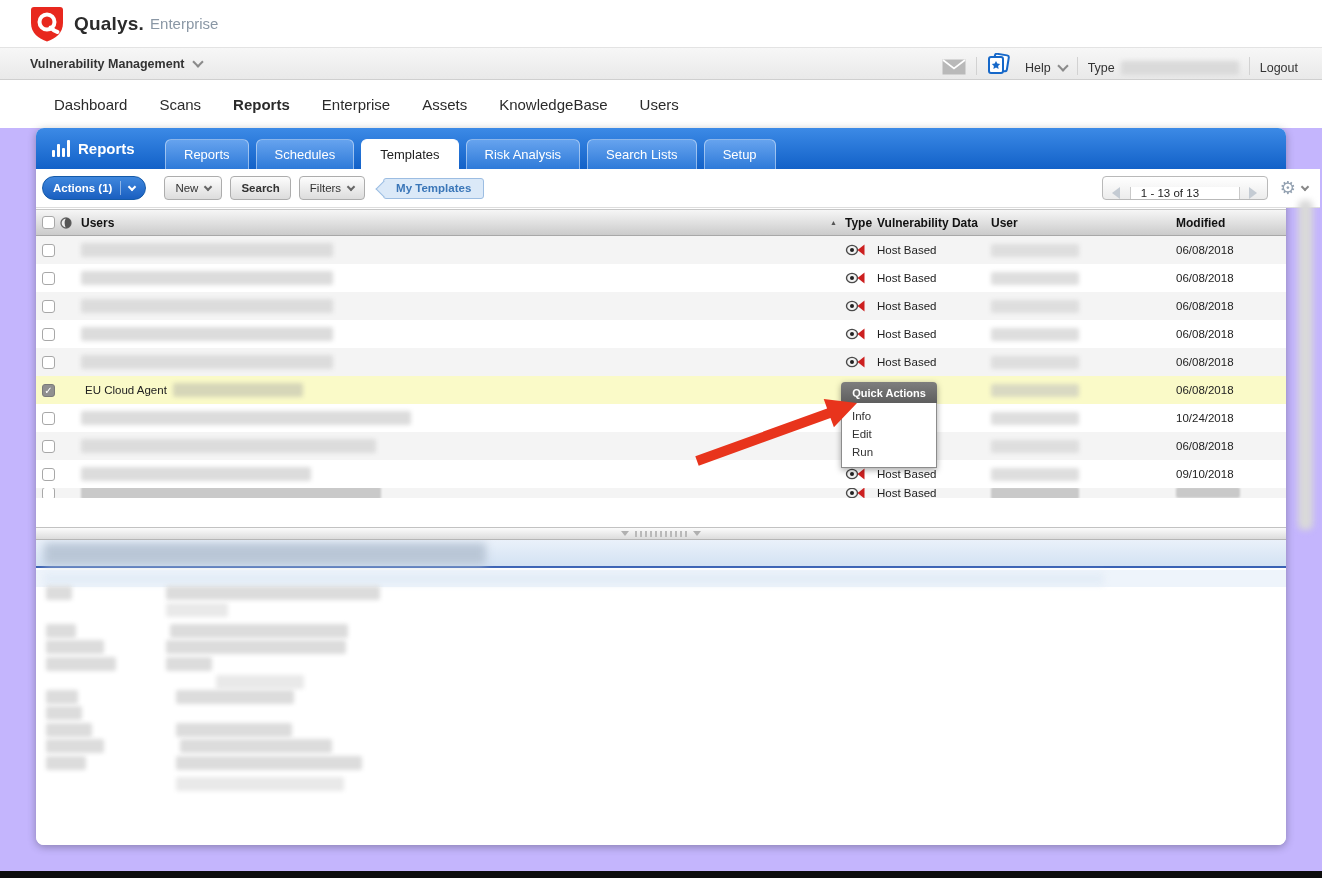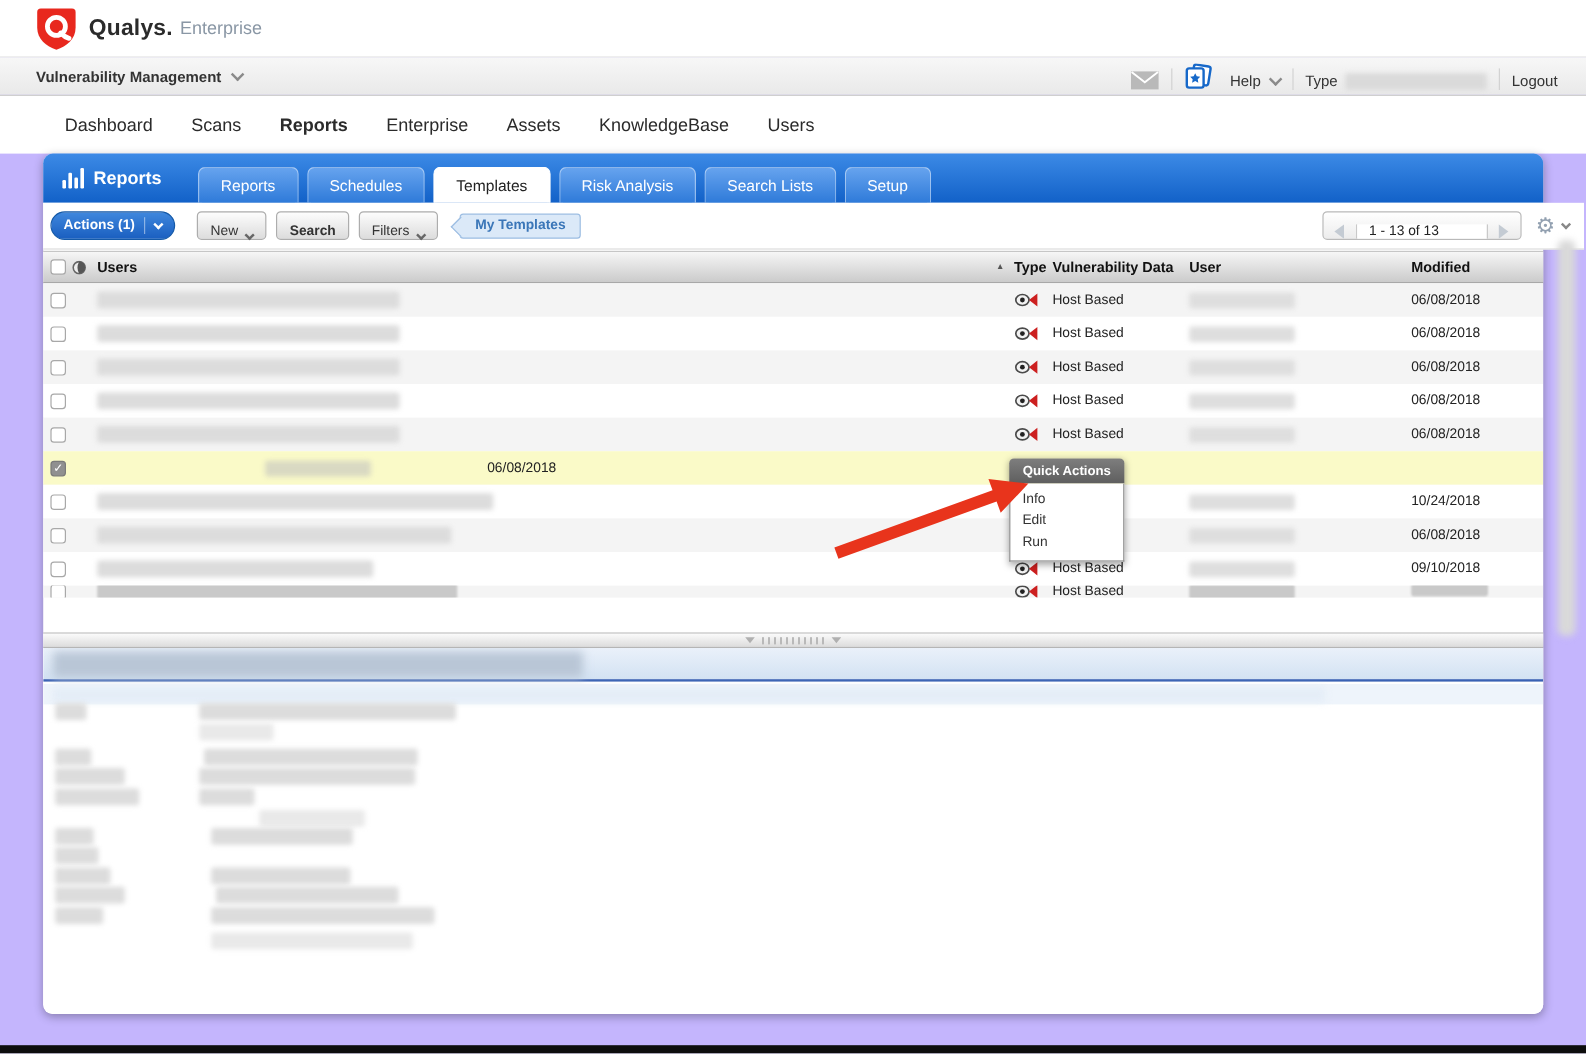--- a/index.html
+++ b/index.html
@@ -51,21 +51,21 @@
 
   
   .toolbar { position:absolute; left:0; top:41px; width:1284px; height:39px; background:#fff;
     border-bottom:1px solid #ddd; display:flex; align-items:center; padding:0 12px 0 6px; }
   .btn-actions { display:flex; align-items:center; height:24px; border-radius:12px;
     background:linear-gradient(#3f87dd,#1a5fc0); border:1px solid #155aa8; color:#fff;
     font-size:11.5px; font-weight:bold; padding:0 10px; cursor:pointer; }
   .btn-actions .dv { width:1px; height:14px; background:rgba(255,255,255,.45); margin:0 8px; }
   .chev-w { display:inline-block; width:6px; height:6px; border-right:2px solid #fff;
     border-bottom:2px solid #fff; transform:rotate(45deg); margin-top:-3px; }
-  .btn-gray { display:flex; align-items:flex-end; height:24px; border-radius:4px;
+  .btn-gray { display:flex; align-items:center; height:24px; border-radius:4px;
     background:linear-gradient(#fdfdfd,#dcdcdc); border:1px solid #adadad; color:#333;
     font-size:11.5px; padding:0 10px; cursor:pointer; white-space:nowrap; }
   .chev-d { display:inline-block; width:6px; height:6px; border-right:2px solid #666;
     border-bottom:2px solid #666; transform:rotate(45deg); margin-left:7px; margin-top:-3px; }
   .scope-tag { position:relative; display:flex; align-items:center; height:21px; margin-left:18px;
     background:#dbe9f8; border:1px solid #9cbde2; border-radius:3px; color:#3a76b8;
     font-size:11.5px; font-weight:bold; padding:0 12px; cursor:pointer; }
   .scope-tag::before { content:""; position:absolute; left:-6px; top:4px; width:11px; height:11px;
     background:#dbe9f8; border-left:1px solid #9cbde2; border-bottom:1px solid #9cbde2;
     transform:rotate(45deg); }
@@ -376,20 +376,24 @@
         <span class="c-user">
             <span class="user-rb"></span>
           </span>
         <span class="c-mod">06/08/2018</span>
       </div>
 
       <div class="trow hl">
         <span class="c-cb">
             <span class="checkbox checked">✓</span>
           </span>
+        <span class="c-title">
+          <span style="margin-left:4px;">EU Cloud Agent</span>
+          <span class="rb" style="width:130px; margin-left:6px; background:#d6d6b8;"></span>
+        </span>
         <span class="c-type"></span>
         <span class="c-vuln"></span>
         <span class="c-user">
             <span class="user-rb" style="background:#d9d9c2;"></span>
           </span>
         <span class="c-mod">06/08/2018</span>
       </div>
 
 
       <div class="trow even">

